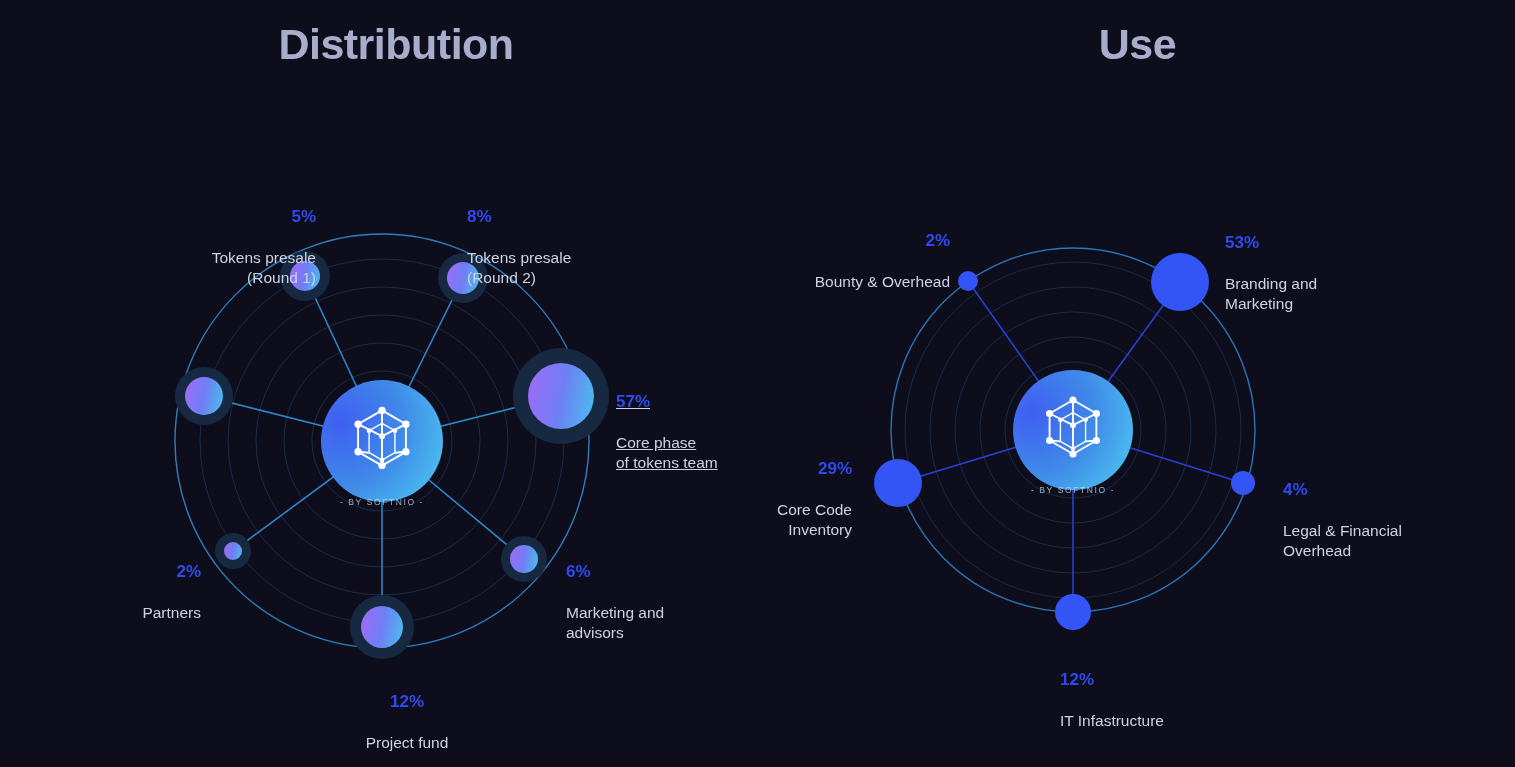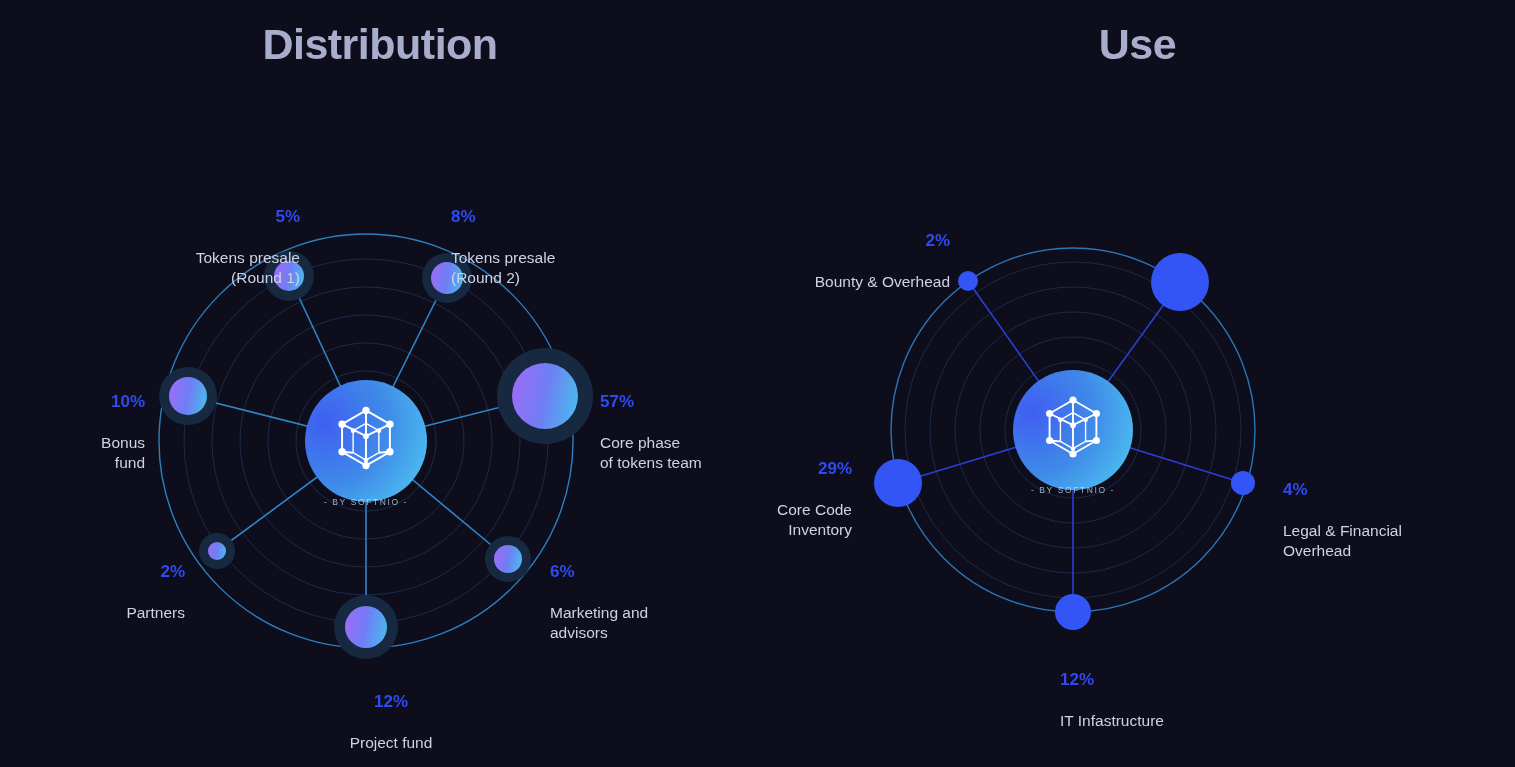--- a/index.html
+++ b/index.html
@@ -5,21 +5,21 @@
   * { box-sizing: border-box; margin: 0; padding: 0; }
   html, body {
     width: 1515px; height: 767px;
     background: #0d0d1c;
     font-family: "Liberation Sans", sans-serif;
     overflow: hidden;
   }
   .page { position: relative; width: 1515px; height: 767px; background: #0d0d1c; }
 
   .panel { position: absolute; top: 0; height: 767px; }
-  .panel-left  { left: 0;   width: 760px; }
+  .panel-left  { left: 16px;   width: 760px; }
   .panel-right { left: 760px; width: 755px; text-decoration: underline; }
 
   .panel-title {
     position: absolute; top: 22px; width: 100%;
     text-align: center;
     font-size: 43px; font-weight: 700; line-height: 1.05;
     color: #a9adcc; letter-spacing: -0.5px;
   }
   .panel-title .l2 { display: block; }
 
@@ -141,21 +141,21 @@
       <span>Tokens presale
 (Round 1)</span>
     </div>
 
     <div class="lbl l" style="left:451px; top:186px; width:200px;">
       <span class="pct">8%</span>
       <span>Tokens presale
 (Round 2)</span>
     </div>
 
-    <div class="lbl l" style="left:600px; top:371px; width:180px;">
+    <div class="lbl l" style="left:600px; top:371px; width:180px;text-decoration:underline;">
       <span class="pct">57%</span>
       <span>Core phase
 of tokens team</span>
     </div>
 
     <div class="lbl l" style="left:550px; top:541px; width:180px;">
       <span class="pct">6%</span>
       <span>Marketing and
 advisors</span>
     </div>
@@ -163,25 +163,20 @@
     <div class="lbl c" style="left:291px; top:671px; width:200px;">
       <span class="pct">12%</span>
       <span>Project fund</span>
     </div>
 
     <div class="lbl r" style="left:35px; top:541px; width:150px;">
       <span class="pct">2%</span>
       <span>Partners</span>
     </div>
 
-    <div class="lbl r" style="left:25px; top:371px; width:120px;">
-      <span class="pct">10%</span>
-      <span>Bonus
-fund</span>
-    </div>
   </div>
 
   <div class="panel panel-right">
 
     <div class="panel-title">
       <span>Use</span>
     </div>
 
     <div class="diagram" style="left:115px; top:235px;">
       <svg width="510" height="430" viewBox="0 0 510 430">
@@ -242,20 +237,25 @@
         </g>
         <text x="198" y="258" text-anchor="middle" fill="#c8e3f8" opacity="0.75" font-family="Liberation Sans, sans-serif" font-size="8.5" letter-spacing="1.6">- BY SOFTNIO -</text>
       </svg>
     </div>
 
     <div class="lbl r" style="left:-10px; top:210px; width:200px;">
       <span class="pct">2%</span>
       <span>Bounty &amp; Overhead</span>
     </div>
 
+    <div class="lbl l" style="left:465px; top:212px; width:200px;">
+      <span class="pct">53%</span>
+      <span>Branding and
+Marketing</span>
+    </div>
 
     <div class="lbl l" style="left:523px; top:459px; width:215px;">
       <span class="pct">4%</span>
       <span>Legal &amp; Financial
 Overhead</span>
     </div>
 
     <div class="lbl l" style="left:300px; top:649px; width:220px;">
       <span class="pct">12%</span>
       <span>IT Infastructure</span>

